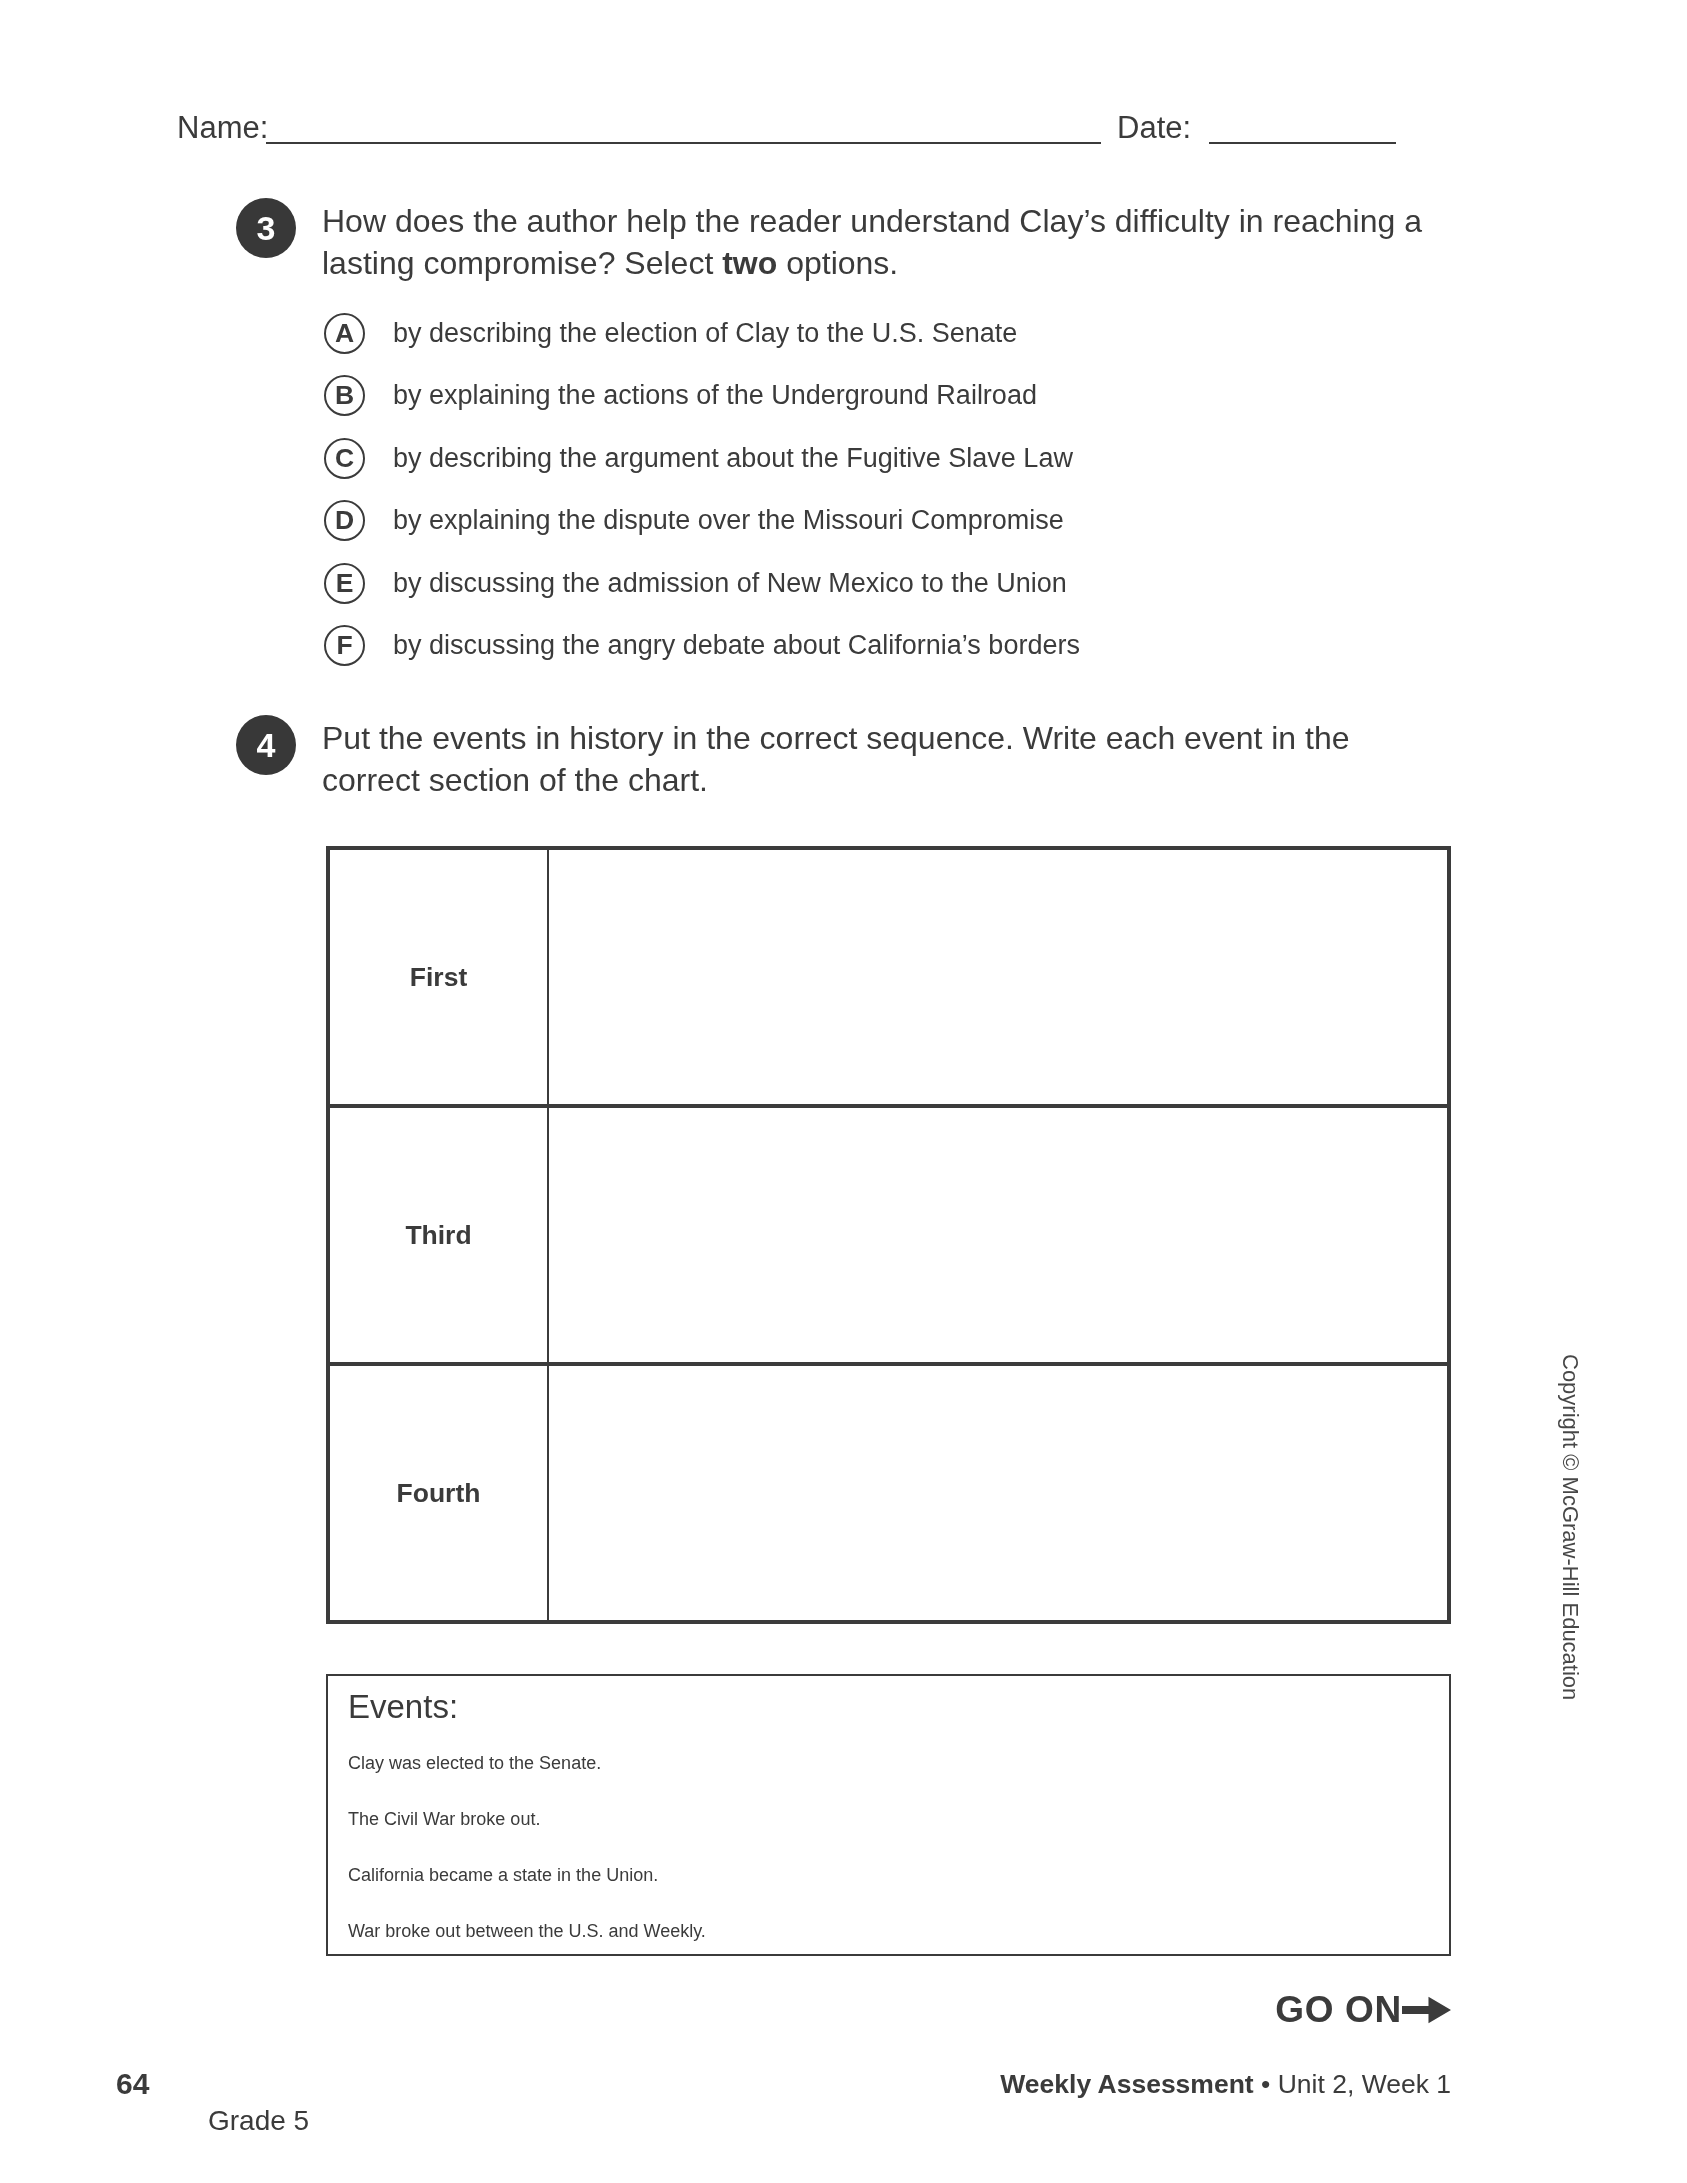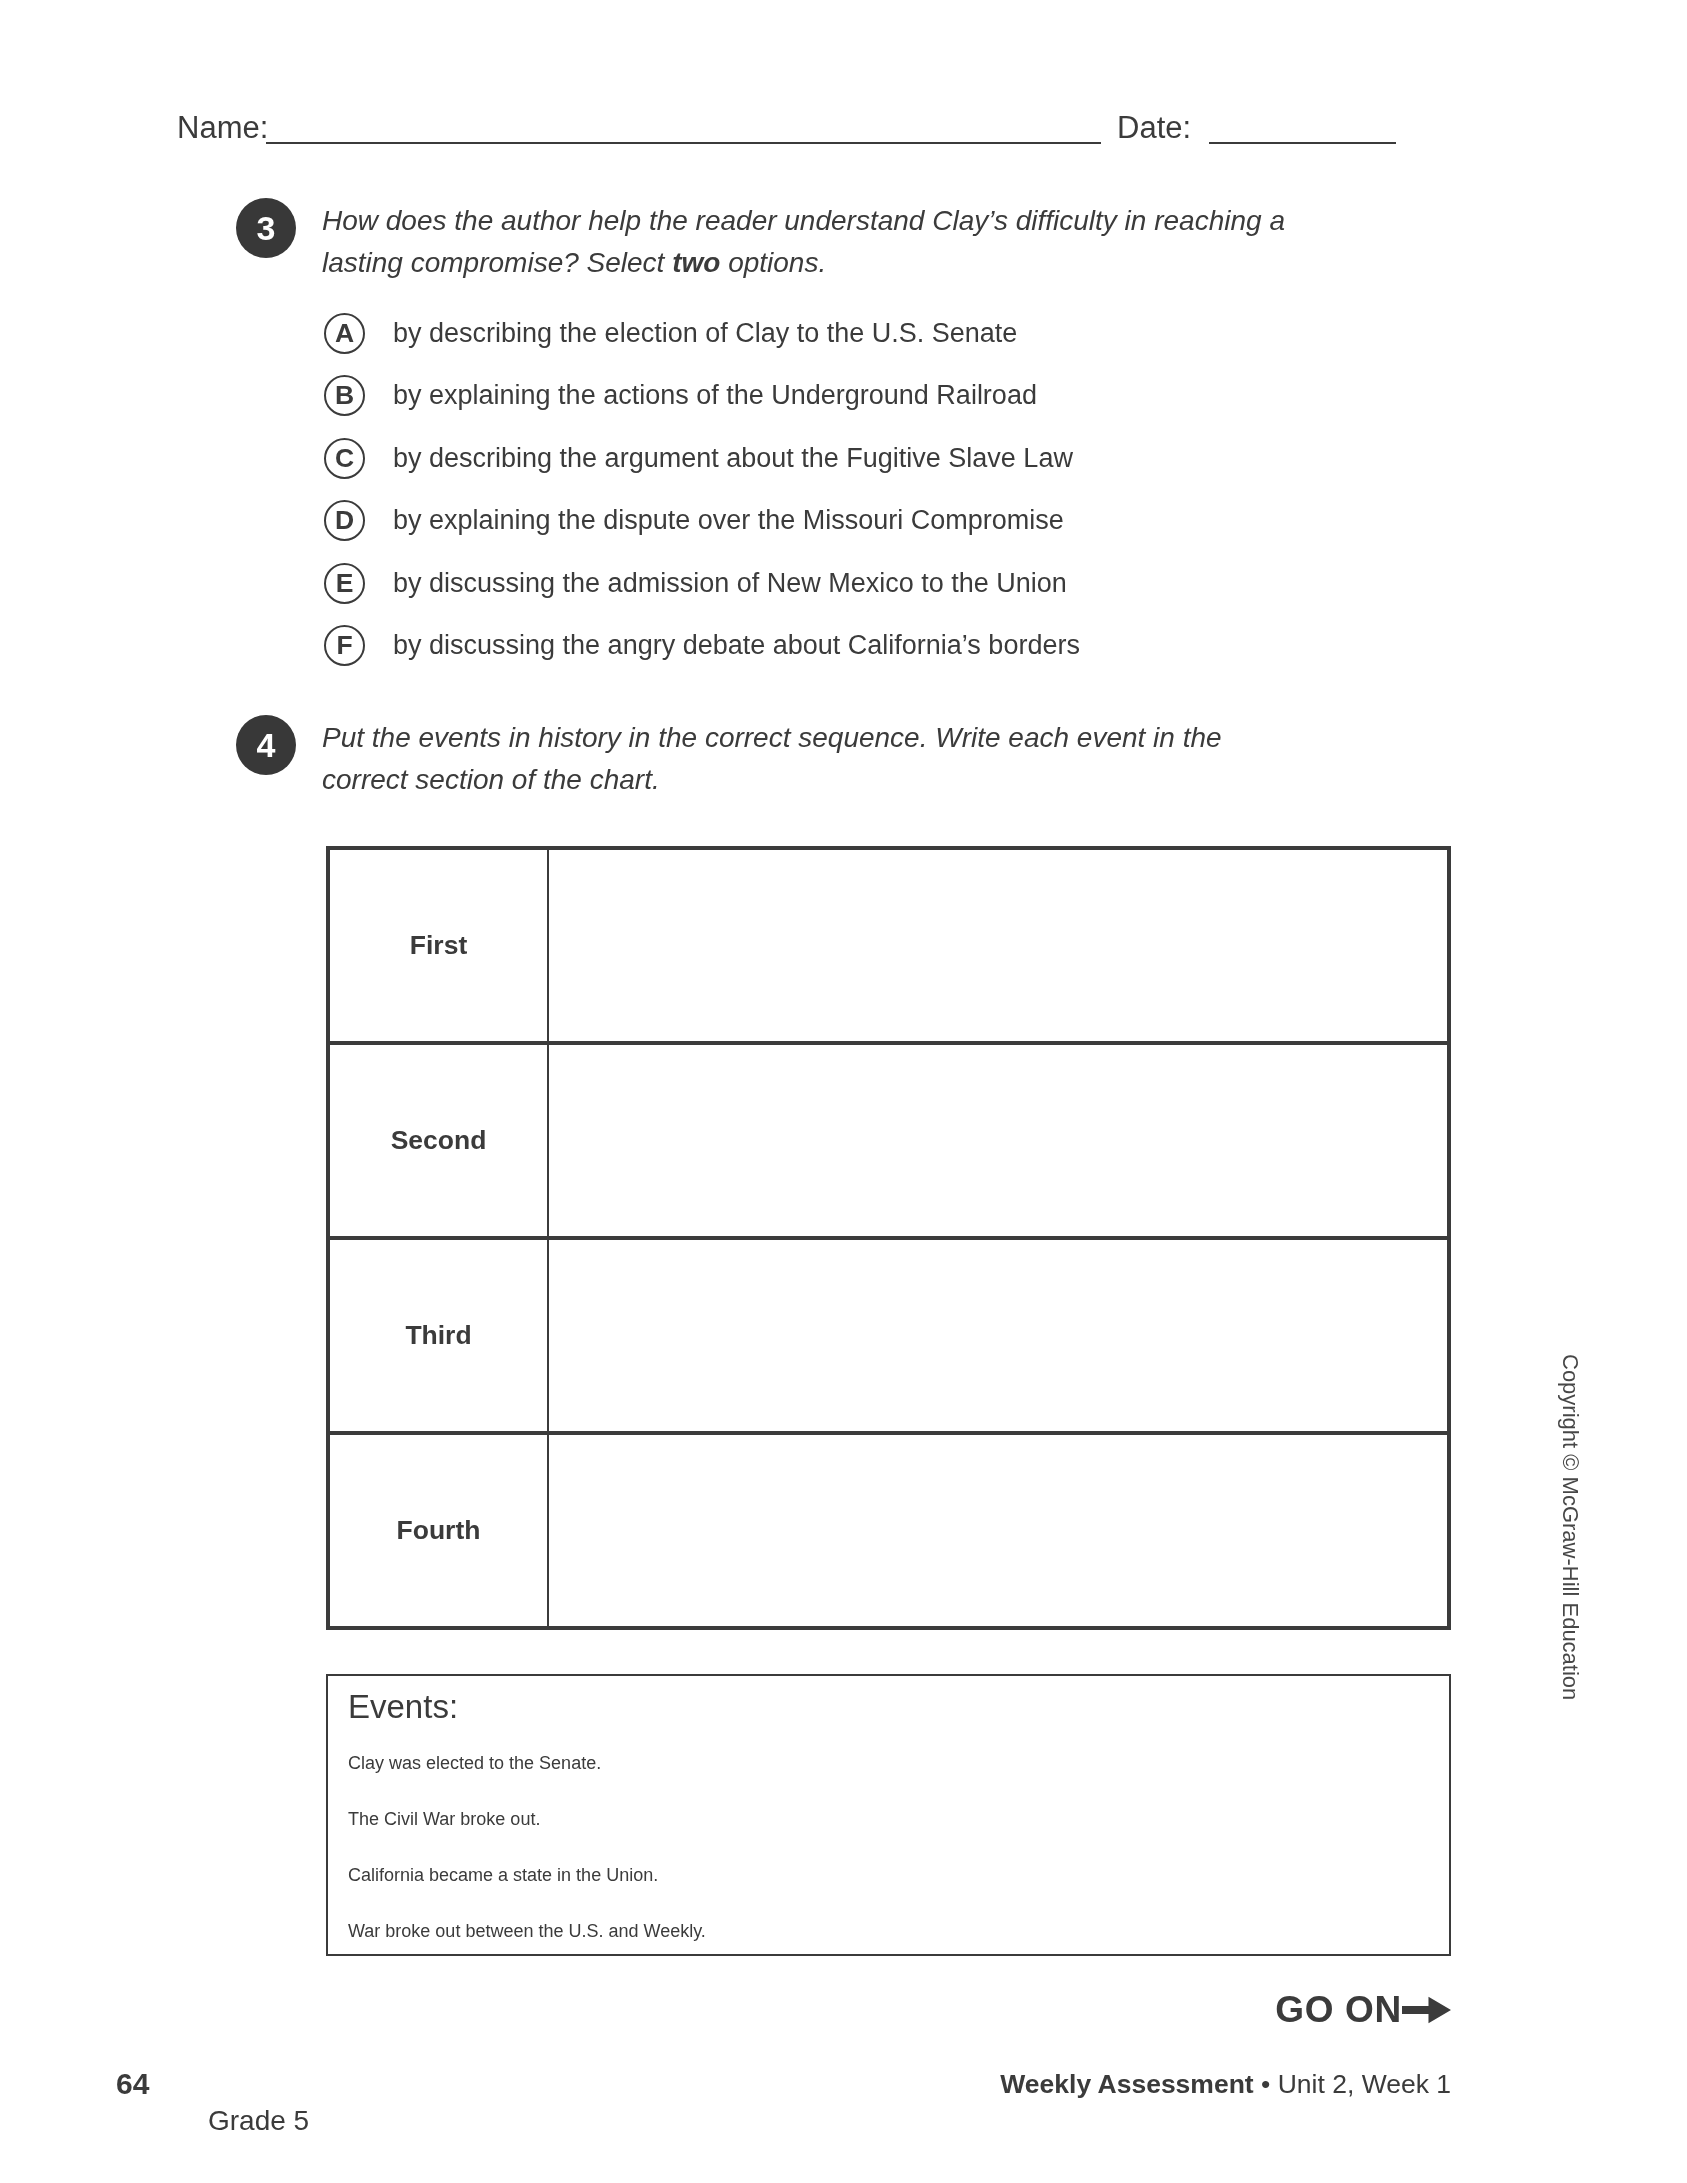--- a/index.html
+++ b/index.html
@@ -16,21 +16,21 @@
   .field-label { font-size:31px; }
   .blank-line { border-bottom:2.6px solid #3b3b3b; height:32px; }
 
   
   .q-badge {
     width:60px; height:60px; border-radius:50%;
     background:#383838; color:#ffffff;
     font-size:34px; font-weight:bold;
     display:flex; align-items:center; justify-content:center;
   }
-  .q-text { font-size:28px; line-height:42px;font-style:italic; }
+  .q-text { font-size:32px; line-height:42px; }
   .q-text .bold { font-weight:bold; }
 
   
   .opt-row { position:absolute; left:324px; display:flex; align-items:center; height:46px; }
   .opt-circle {
     width:41px; height:41px; border:2.6px solid #3b3b3b; border-radius:50%;
     display:flex; align-items:center; justify-content:center;
     font-size:26.5px; font-weight:bold; flex:none;
   }
   .opt-text { margin-left:28px; font-size:27px; white-space:nowrap; }
@@ -130,24 +130,20 @@
     <span>correct section of the chart.</span>
   </div>
 
   <table class="seq-table">
     <tbody>
         <tr>
       <td class="seq-label">First</td>
       <td></td>
     </tr>
     <tr>
-      <td class="seq-label">Second</td>
-      <td></td>
-    </tr>
-    <tr>
       <td class="seq-label">Third</td>
       <td></td>
     </tr>
     <tr>
       <td class="seq-label">Fourth</td>
       <td></td>
     </tr>
   </tbody>
     </table>
 

